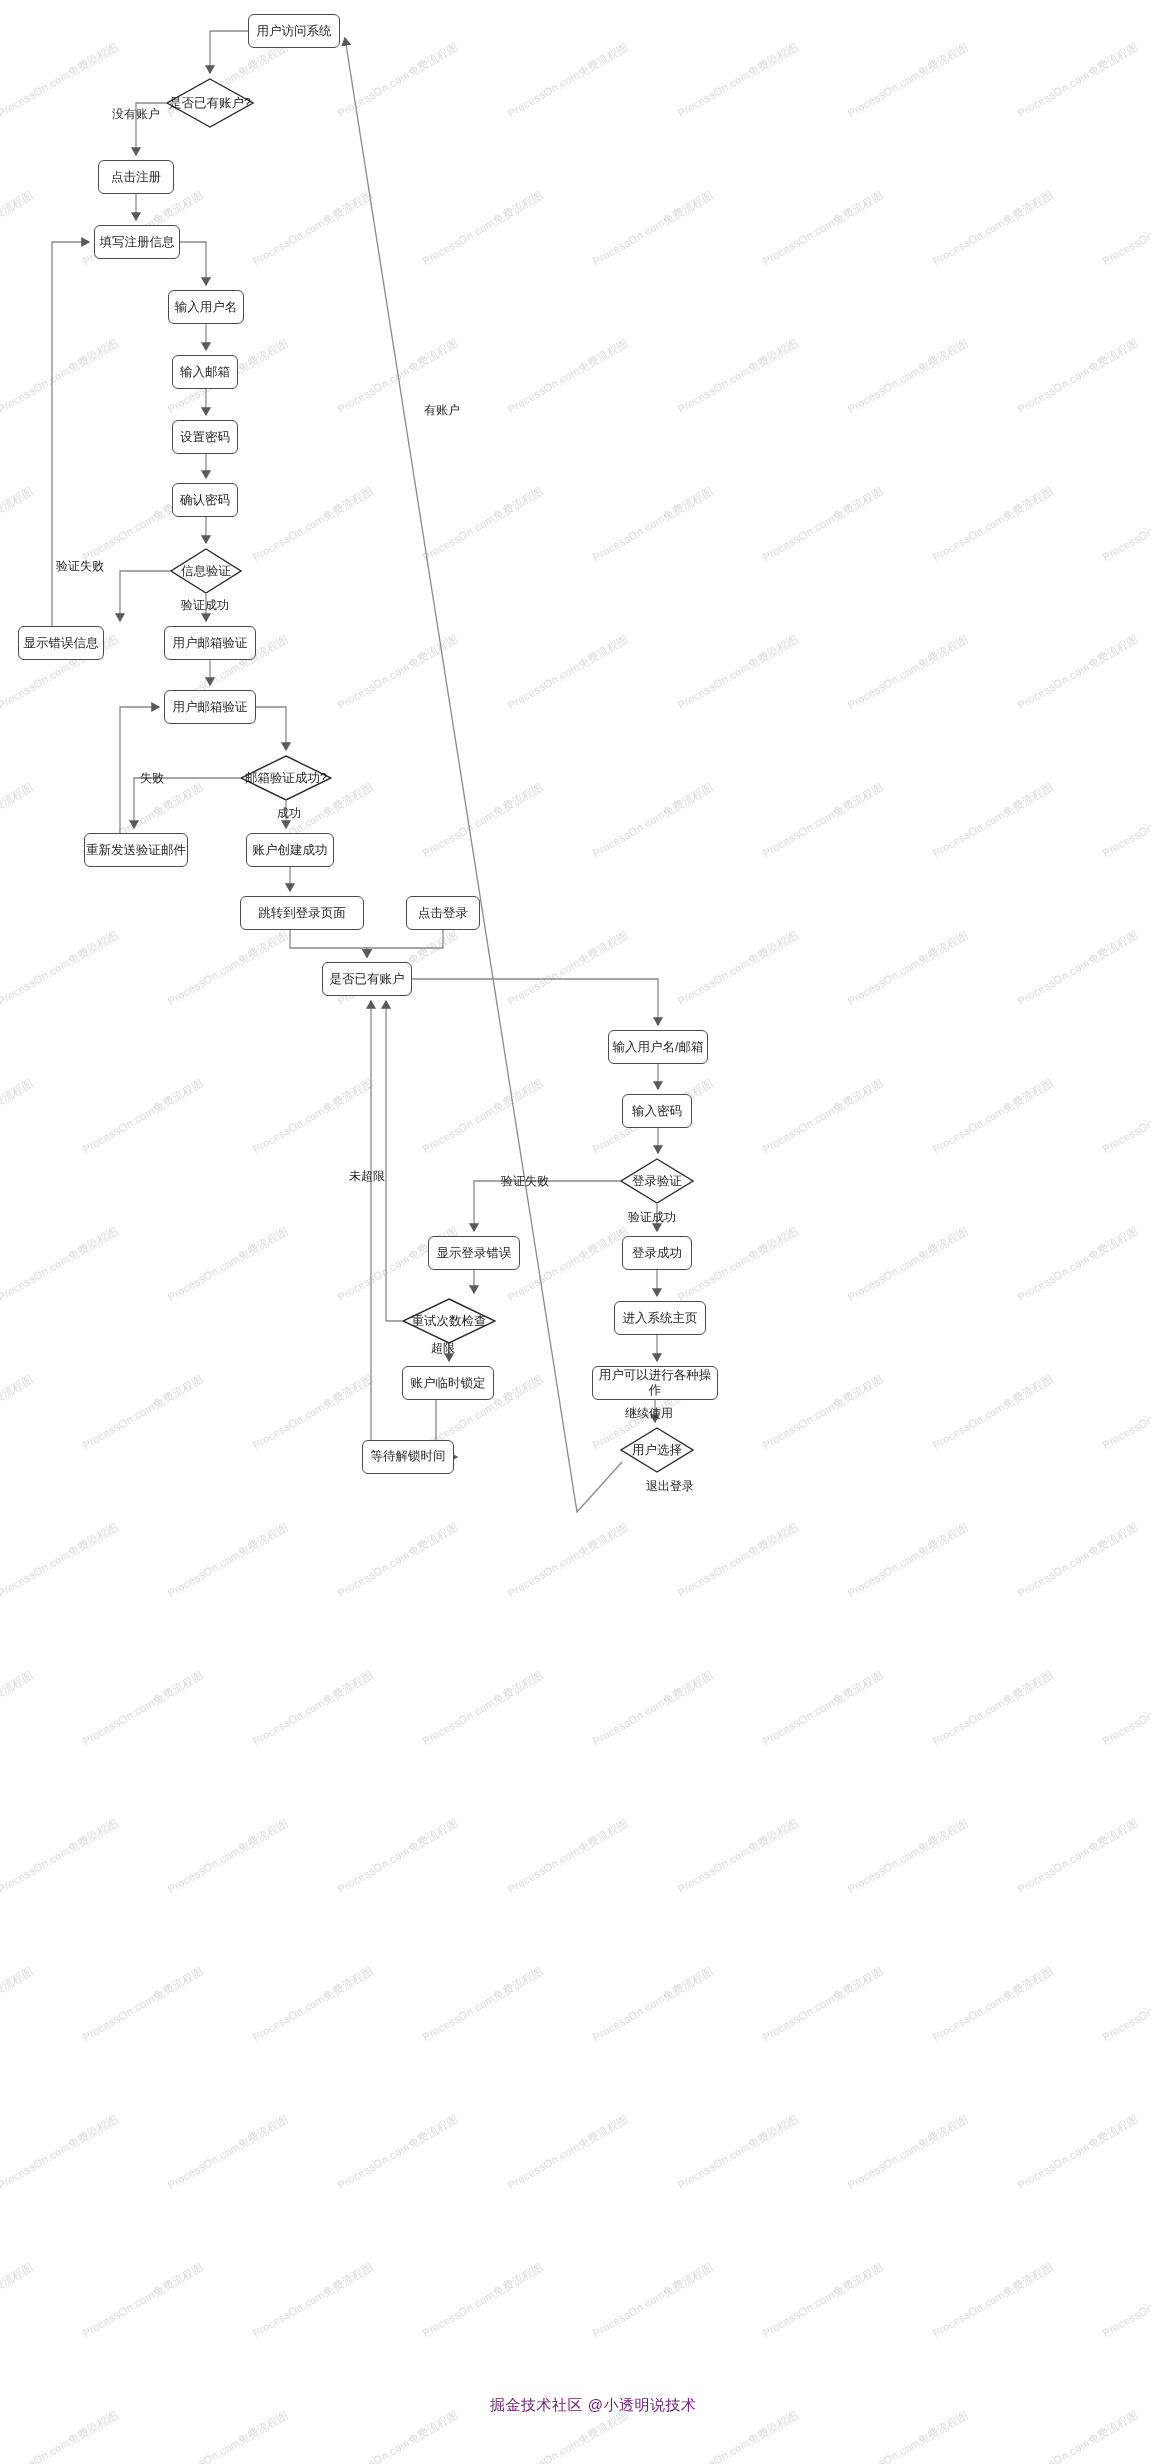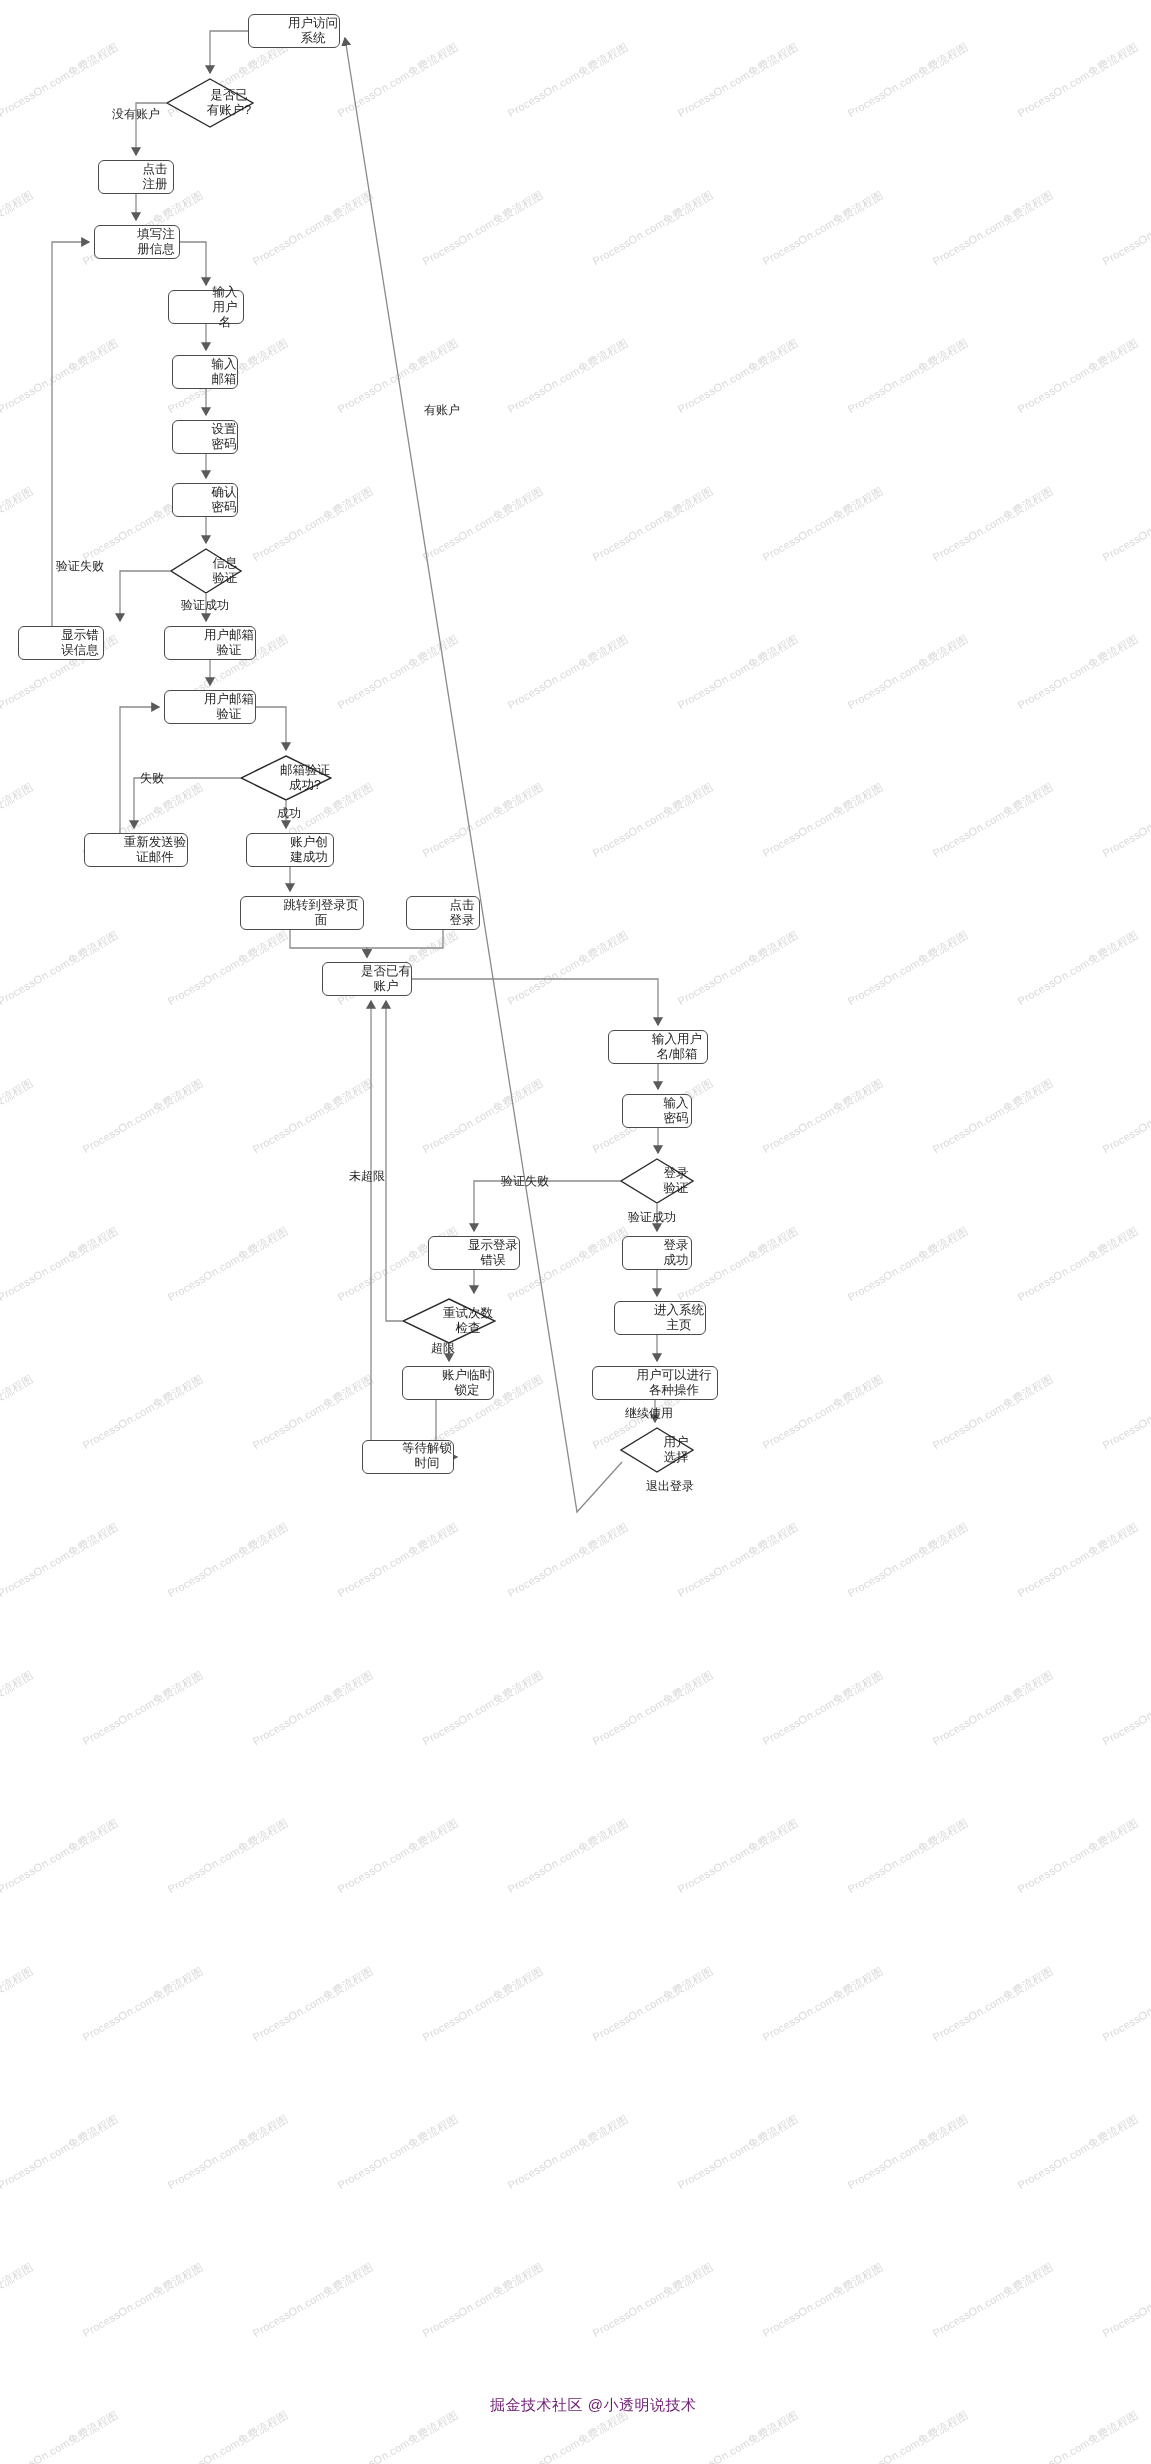--- a/index.html
+++ b/index.html
@@ -41,21 +41,20 @@
     z-index:20;
     box-sizing:border-box;
     display:flex;
     align-items:center;
     justify-content:center;
     text-align:center;
     color:#1f1f1f;
     font-size:12.5px;
     line-height:1.2;
     background:#ffffff;
-    padding-left:38px;
   }
   .node.box{
     border:1.4px solid #4b4b4b;
     border-radius:6px;
   }
   .node.diamond{
     background:transparent;
     border:none;
   }
   .node.diamond .dia-shape{

